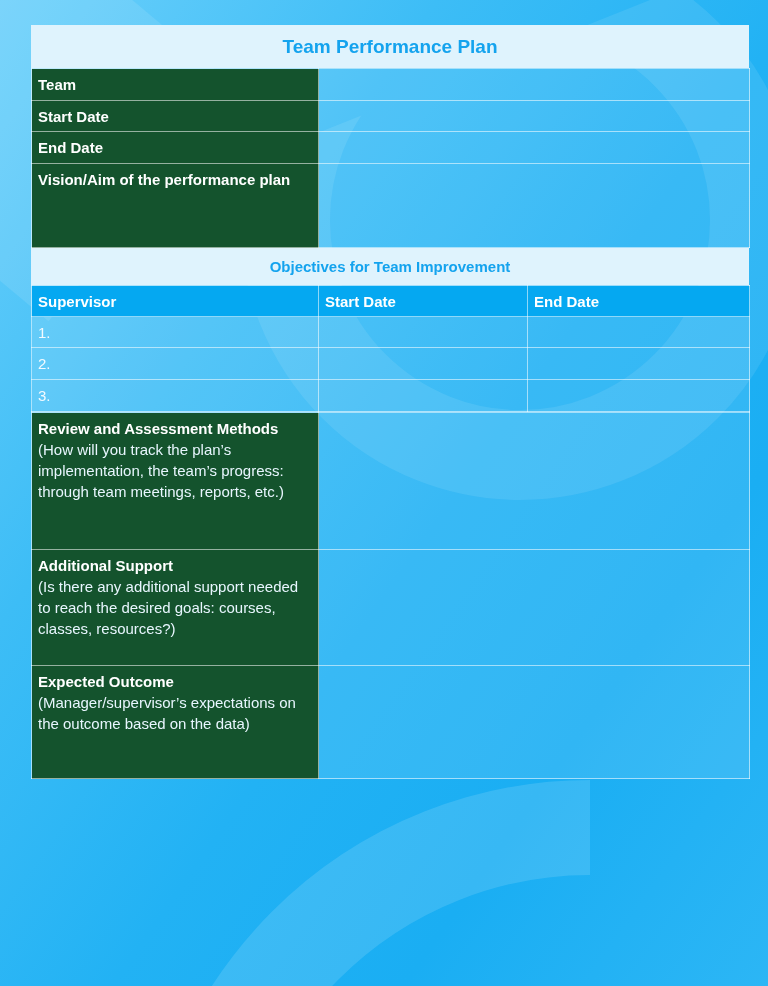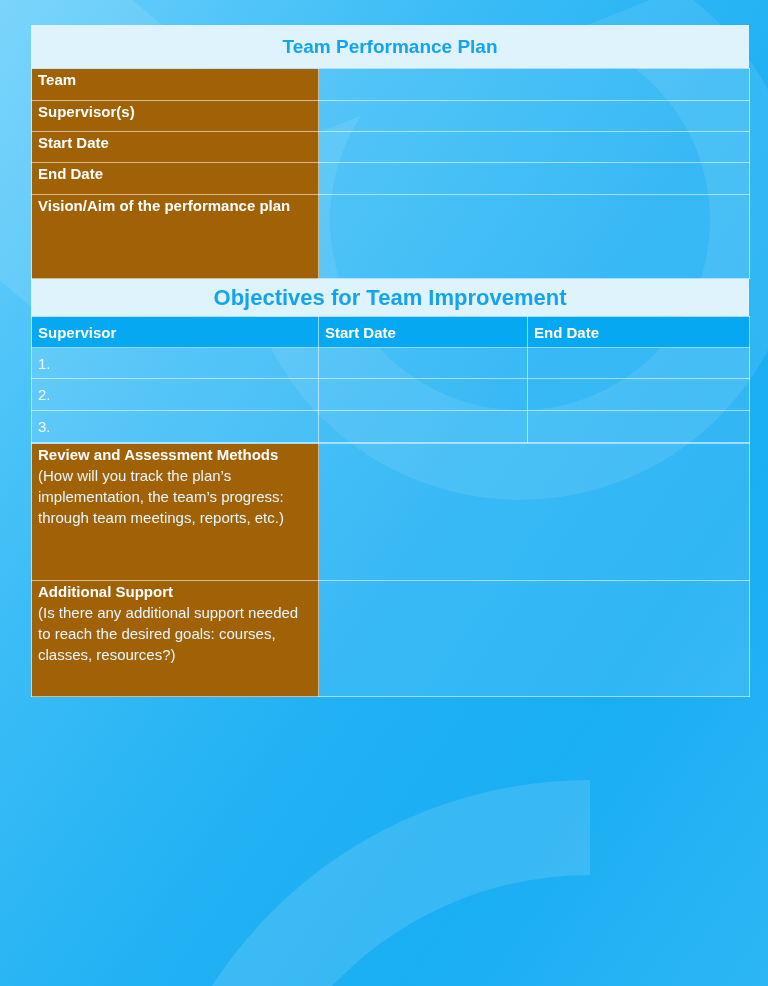--- a/index.html
+++ b/index.html
@@ -28,27 +28,27 @@
   }
   .title-row {
     height: 43px; background: #dff3fd; display: flex; align-items: center; justify-content: center;
     color: #14a3ee; font-weight: bold; font-size: 19px; box-sizing: border-box;
   }
   table { border-collapse: collapse; width: 718px; table-layout: fixed; }
   td {
     border: 1.5px solid rgba(255,255,255,0.55); padding: 0 6px; vertical-align: top;
     color: #ffffff; font-size: 15px; line-height: 21px; box-sizing: border-box;
   }
-  td.label { background: #a16207; font-weight: bold; }
+  td.label { background: #14532d; font-weight: bold; padding-top: 5px; }
   td.label .desc { font-weight: normal; color: #e8f6fe; }
   td.value { background: rgba(255,255,255,0.10); }
   td.obj-num { background: rgba(255,255,255,0.12); font-weight: normal; padding-top: 5px; color: #f2faff; }
   td.hdr { background: #05a8f1; font-weight: bold; padding-top: 5px; }
   .section-title {
-    height: 37px; background: #dff3fd; color: #14a3ee; font-weight: bold; font-size: 22px;
+    height: 37px; background: #dff3fd; color: #14a3ee; font-weight: bold; font-size: 15px;
     display: flex; align-items: center; justify-content: center; box-sizing: border-box;
   }
 </style>
 </head>
 <body>
 
 <div class="bg-shape corner-light"></div>
 <div class="bg-shape arc-top"></div>
 <div class="bg-shape arc-bottom"></div>
 
@@ -56,24 +56,20 @@
   <div class="title-row">Team Performance Plan</div>
 
   <table>
     <colgroup>
         <col style="width:287px">
         <col style="width:431px">
       </colgroup>
     <tbody>
         <tr style="height:32px">
       <td class="label">Team</td>
-      <td class="value"></td>
-    </tr>
-    <tr style="height:31px">
-      <td class="label">Supervisor(s)</td>
       <td class="value"></td>
     </tr>
     <tr style="height:31px">
       <td class="label">Start Date</td>
       <td class="value"></td>
     </tr>
     <tr style="height:32px">
       <td class="label">End Date</td>
       <td class="value"></td>
     </tr>
@@ -129,15 +125,22 @@
       </td>
       <td class="value"></td>
     </tr>
     <tr style="height:116px">
       <td class="label">
         <div>Additional Support</div>
         <div class="desc">(Is there any additional support needed to reach the desired goals: courses, classes, resources?)</div>
       </td>
       <td class="value"></td>
     </tr>
+    <tr style="height:113px">
+      <td class="label">
+        <div>Expected Outcome</div>
+        <div class="desc">(Manager/supervisor’s expectations on the outcome based on the data)</div>
+      </td>
+      <td class="value"></td>
+    </tr>
   </tbody>
     </table>
 </div>
 
 </body></html>

